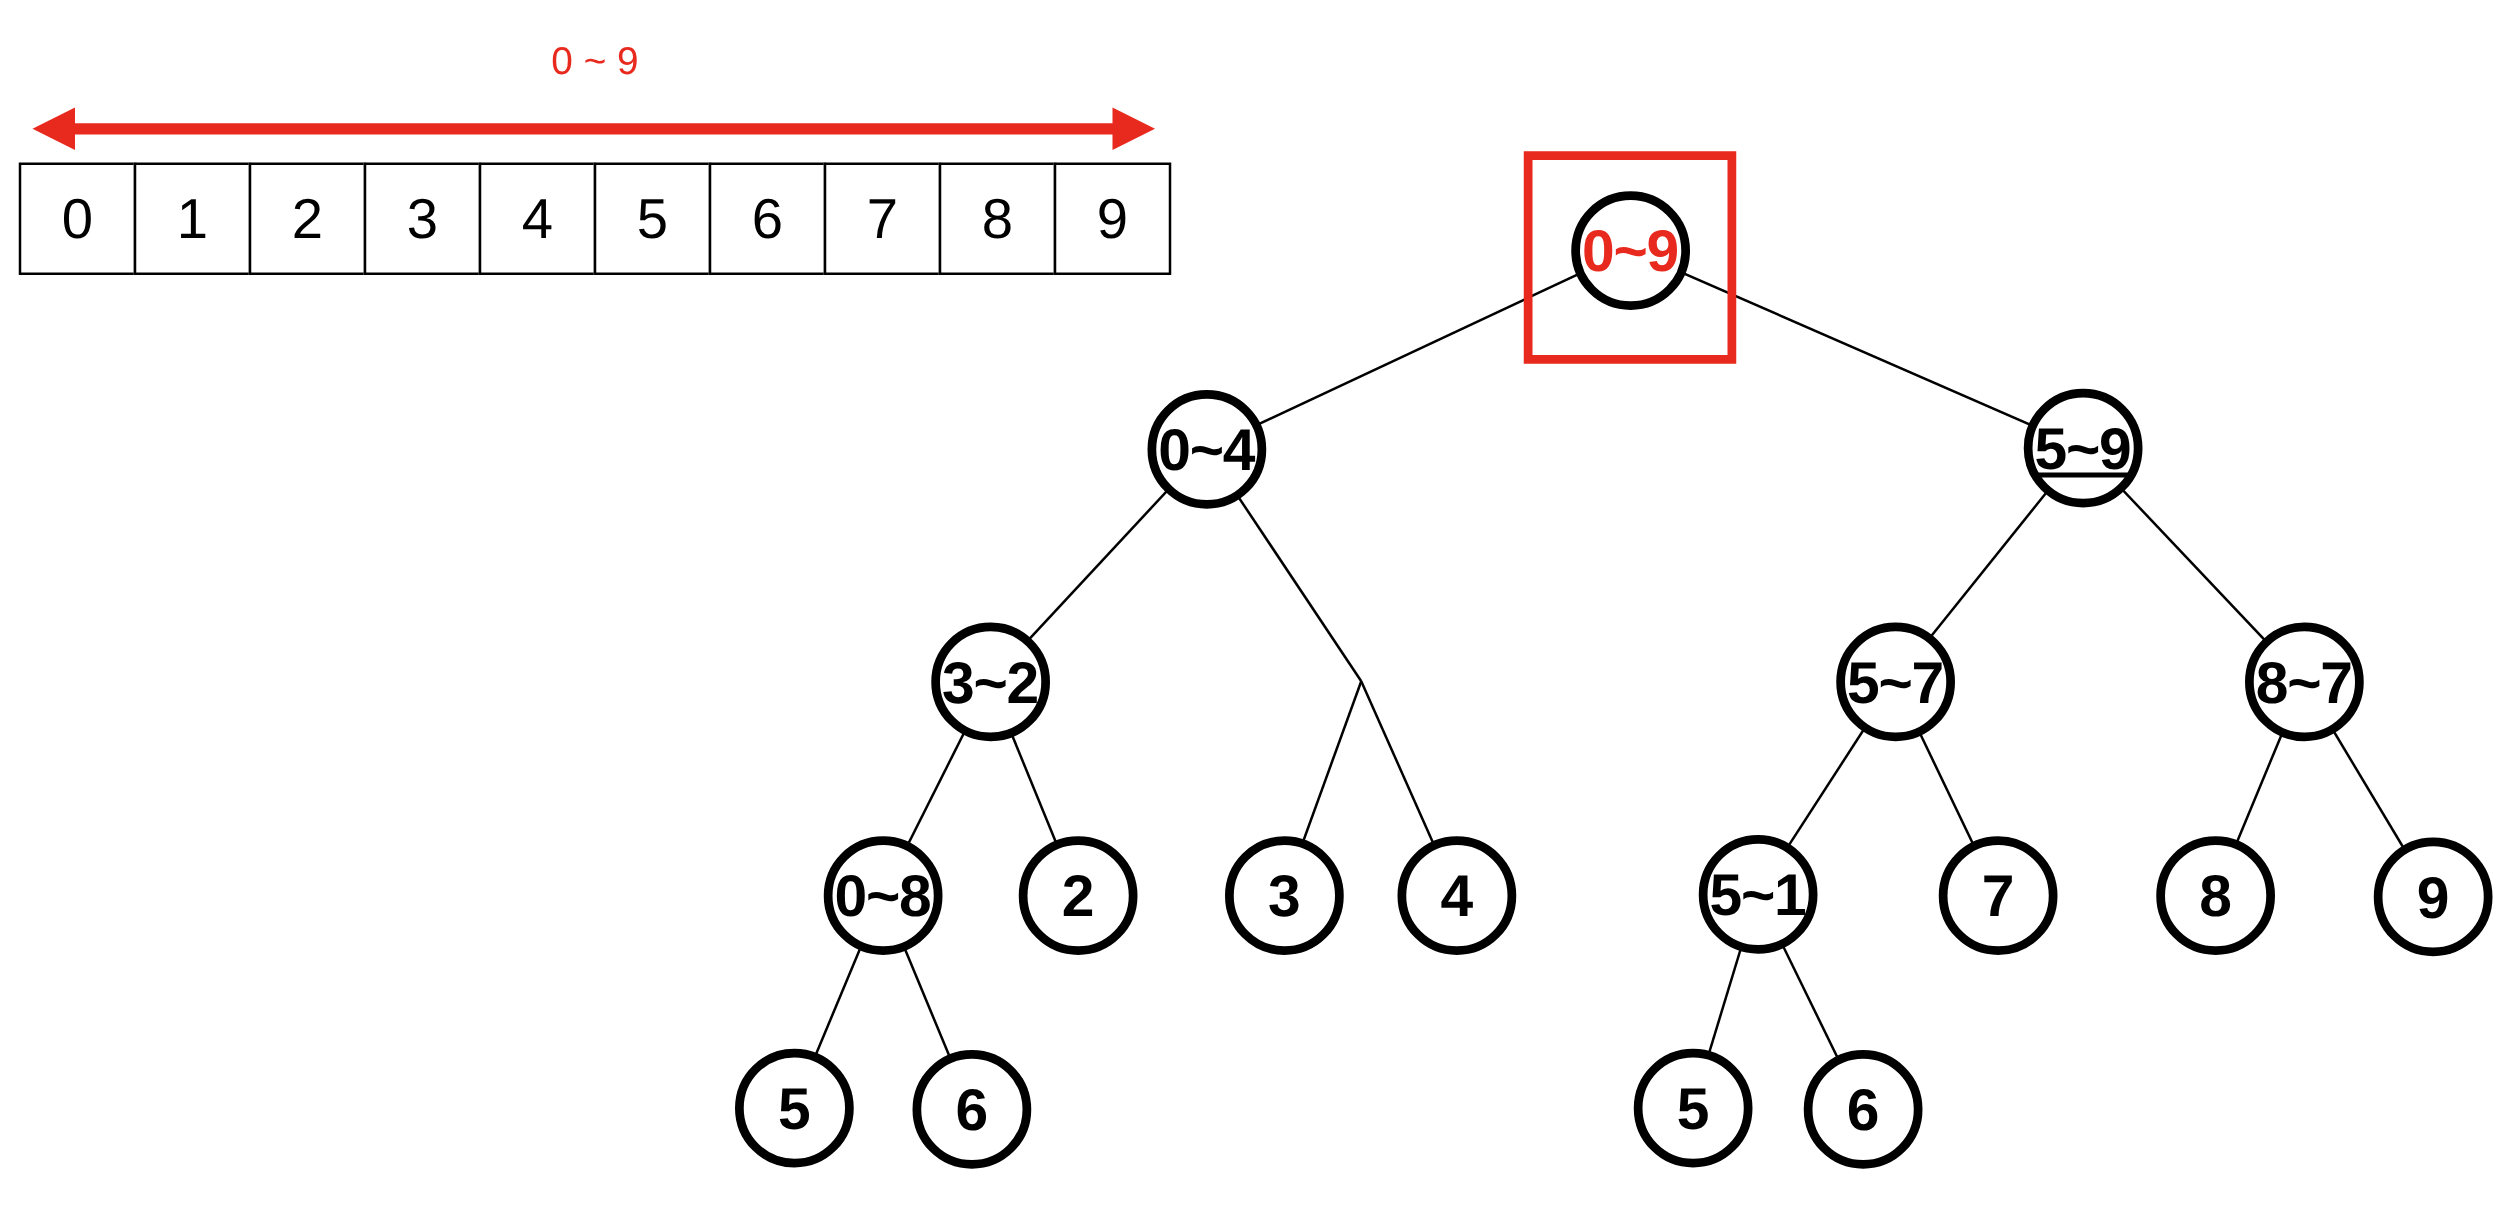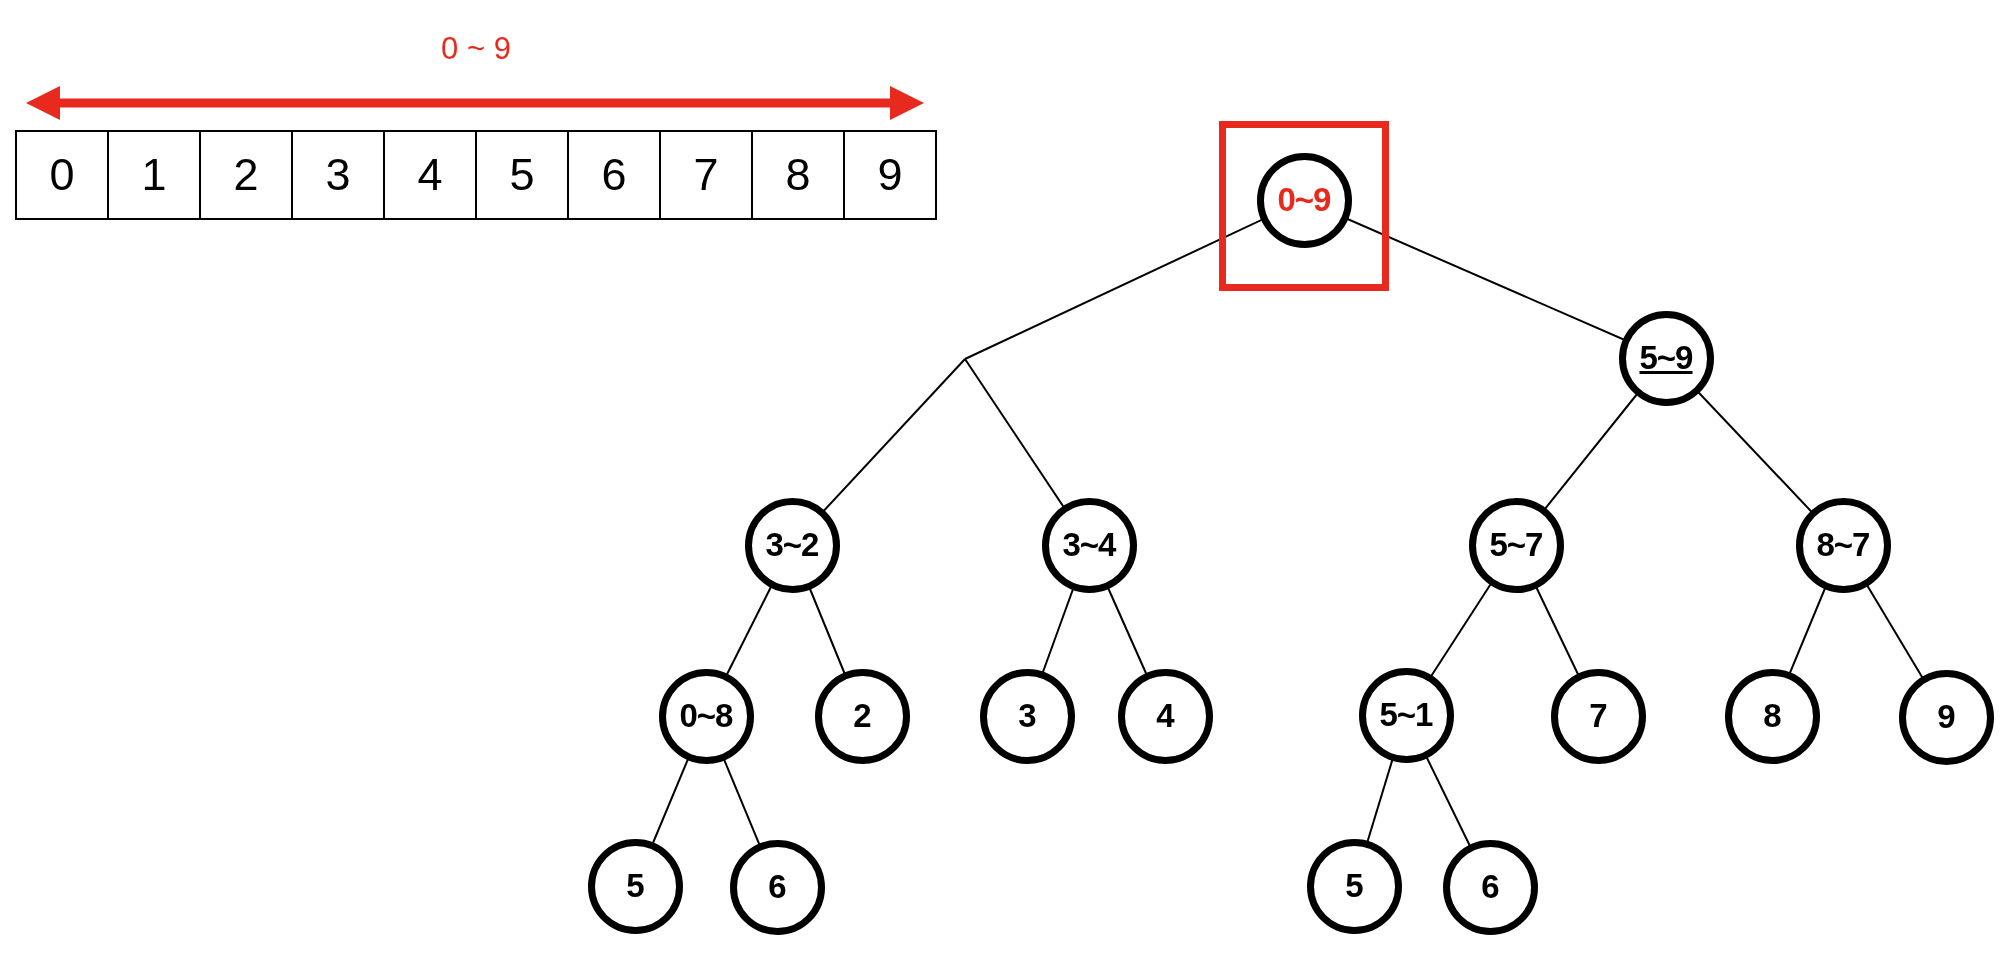--- a/index.html
+++ b/index.html
@@ -78,21 +78,21 @@
     position: absolute;
     box-sizing: border-box;
     width: 95px;
     height: 95px;
     border: 7px solid #000;
     border-radius: 50%;
     background: #fff;
     display: flex;
     align-items: center;
     justify-content: center;
-    font-size: 33px;
+    font-size: 47px;
     font-weight: 700;
     color: #000;
     z-index: 2;
     letter-spacing: -1px;
   }
   .tree-node.red-text { color: var(--red, #e8291d); }
 </style>
 </head>
 <body>
 
@@ -136,23 +136,23 @@
       <line x1="1843" y1="545" x2="1946" y2="717" stroke="#000000" stroke-width="2"></line>
       <line x1="706" y1="716" x2="635" y2="886" stroke="#000000" stroke-width="2"></line>
       <line x1="706" y1="716" x2="777" y2="887" stroke="#000000" stroke-width="2"></line>
       <line x1="1406" y1="715" x2="1354" y2="886" stroke="#000000" stroke-width="2"></line>
       <line x1="1406" y1="715" x2="1490" y2="887" stroke="#000000" stroke-width="2"></line>
     </svg>
 
   <div class="root-box" style="left: 1219px; top: 121px;"></div>
 
 <div class="tree-node red-text" style="left: 1256.5px; top: 152.5px;">0~9</div>
+    <div class="tree-node" style="left: 917.5px; top: 311.5px;">0~4</div>
     <div class="tree-node" style="left: 1618.5px; top: 310.5px; text-decoration: underline;">5~9</div>
     <div class="tree-node" style="left: 744.5px; top: 497.5px;">3~2</div>
-    <div class="tree-node" style="left: 1041.5px; top: 497.5px;">3~4</div>
     <div class="tree-node" style="left: 1468.5px; top: 497.5px;">5~7</div>
     <div class="tree-node" style="left: 1795.5px; top: 497.5px;">8~7</div>
     <div class="tree-node" style="left: 658.5px; top: 668.5px;">0~8</div>
     <div class="tree-node" style="left: 814.5px; top: 668.5px;">2</div>
     <div class="tree-node" style="left: 979.5px; top: 668.5px;">3</div>
     <div class="tree-node" style="left: 1117.5px; top: 668.5px;">4</div>
     <div class="tree-node" style="left: 1358.5px; top: 667.5px;">5~1</div>
     <div class="tree-node" style="left: 1550.5px; top: 668.5px;">7</div>
     <div class="tree-node" style="left: 1724.5px; top: 668.5px;">8</div>
     <div class="tree-node" style="left: 1898.5px; top: 669.5px;">9</div>

